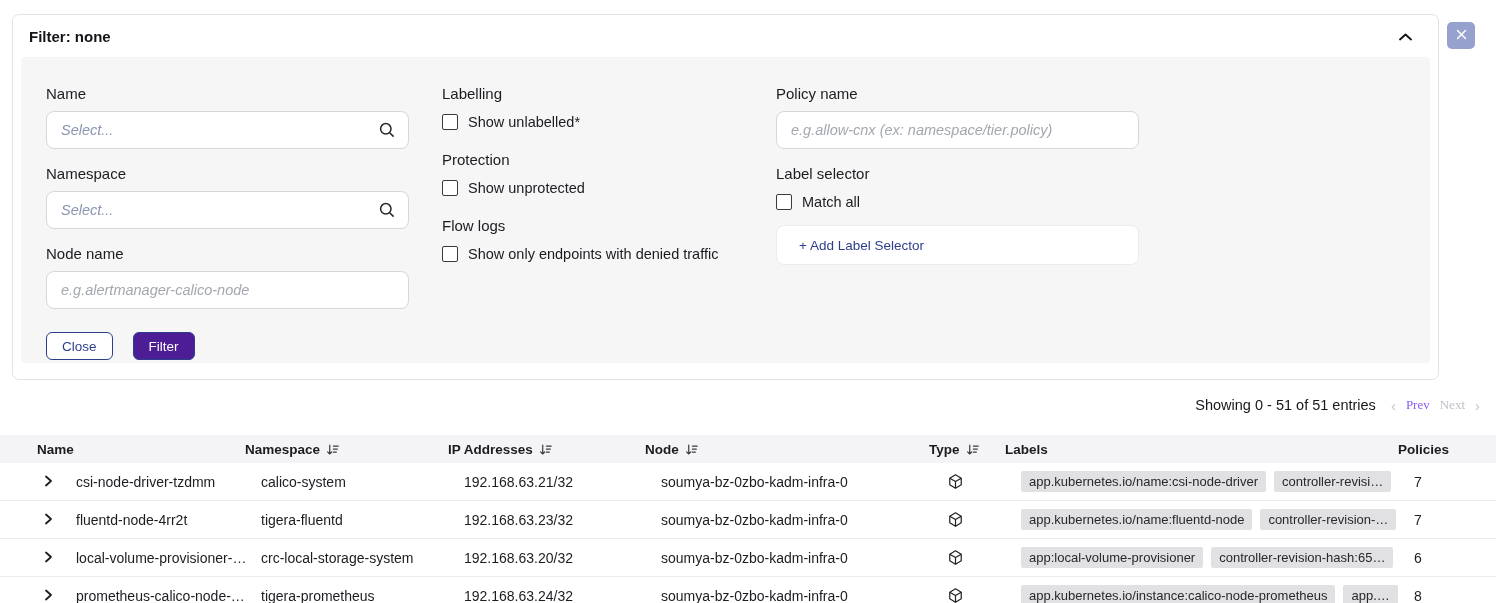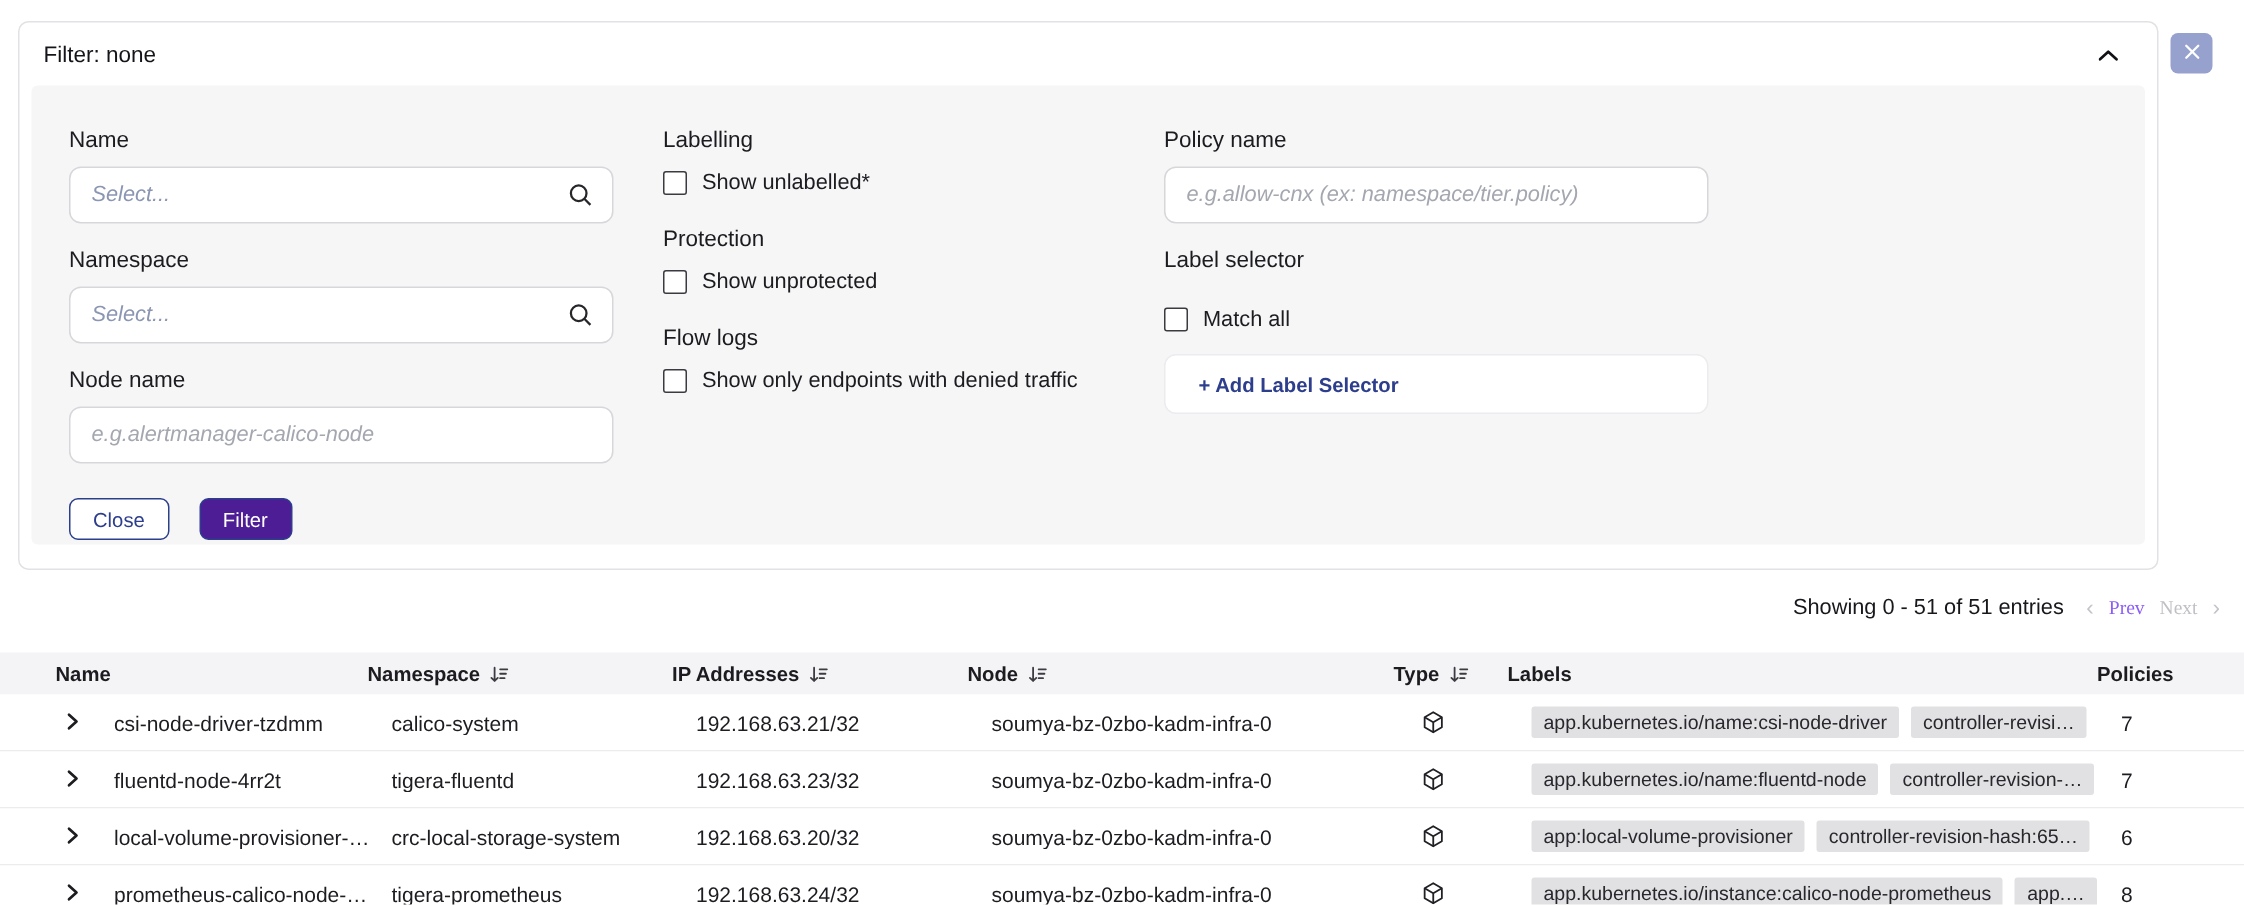--- a/index.html
+++ b/index.html
@@ -9,21 +9,21 @@
     background:#ffffff; color:#1c1c21;
     font-family:"Liberation Sans", sans-serif;
   }
   
   .filter-card{
     position:relative; margin:14px 0 0 12px; width:1427px;
     background:#fff; border:1px solid #e2e2e6; border-radius:7px;
   }
   .card-header{ display:flex; align-items:center; justify-content:space-between;
     height:42px; padding:0 23px 0 16px; }
-  .card-title{ font-size:15px; font-weight:400; color:#141419; }
+  .card-title{ font-size:15px; font-weight:700; color:#141419; }
   .collapse-btn{ background:none; border:none; padding:3px; cursor:pointer; display:flex; }
   .panel{
     margin:0 8px 16px; height:306px; background:#f6f6f7; border-radius:4px;
     padding:28px 25px 20px; display:flex;
   }
   .col1{ width:363px; margin-right:33px; }
   .col2{ width:320px; margin-right:14px; }
   .col3{ width:363px; }
   .f-label{ font-size:15px; font-weight:500; color:#1b1b20; margin-bottom:9px; }
   .input-wrap{ position:relative; margin-bottom:16px;font-style:italic; }
@@ -43,21 +43,21 @@
   .btn.solid{ background:#4c1d95; border:1.5px solid #2d3e8c; color:#fff; }
   .group{ margin-bottom:6px; }
   .group .f-label{ margin-bottom:12px; }
   .cb-row{ display:flex; align-items:center; margin-bottom:21px; }
   .cb{ width:16px; height:16px; border:1.5px solid #3a3a40; border-radius:2px;
     background:#fff; flex:none; cursor:pointer; }
   .cb-label{ margin-left:10px; font-size:14.5px; color:#1b1b20; }
   .add-btn{
     width:100%; height:40px; margin-top:1px; background:#fff;
     border:1px solid #ececf0; border-radius:8px; color:#2d3e8c;
-    font:inherit; font-size:13.5px; font-weight:700; text-align:left;
+    font:inherit; font-size:13.5px; font-weight:400; text-align:left;
     padding-left:22px; cursor:pointer;
   }
   .close-fab{
     position:absolute; top:22px; right:21px; width:28px; height:27px;
     background:#97a1ce; border:none; border-radius:5px; cursor:pointer;
     display:flex; align-items:center; justify-content:center;
   }
   
   .pagination-row{ display:flex; justify-content:flex-end; align-items:center;
     margin-top:13px; height:24px; padding-right:16px; gap:15px;padding-left:14px; }
@@ -157,21 +157,21 @@
           <span class="cb-label">Show only endpoints with denied traffic</span>
         </div>
       </div>
     </div>
 
     <div class="col3">
       <div class="f-label">Policy name</div>
       <div class="input-wrap">
         <input class="input plain" placeholder="e.g.allow-cnx (ex: namespace/tier.policy)" style="">
       </div>
-      <div class="f-label" style="margin-bottom:23px;">Label selector</div>
+      <div class="f-label" style="margin-bottom:12px;">Label selector</div>
       <div class="cb-row" style="margin-bottom:14px;text-align:right;">
         <span class="cb"></span>
         <span class="cb-label">Match all</span>
       </div>
       <button class="add-btn">+ Add Label Selector</button>
     </div>
   </div>
 </div>
 
 <button class="close-fab">

